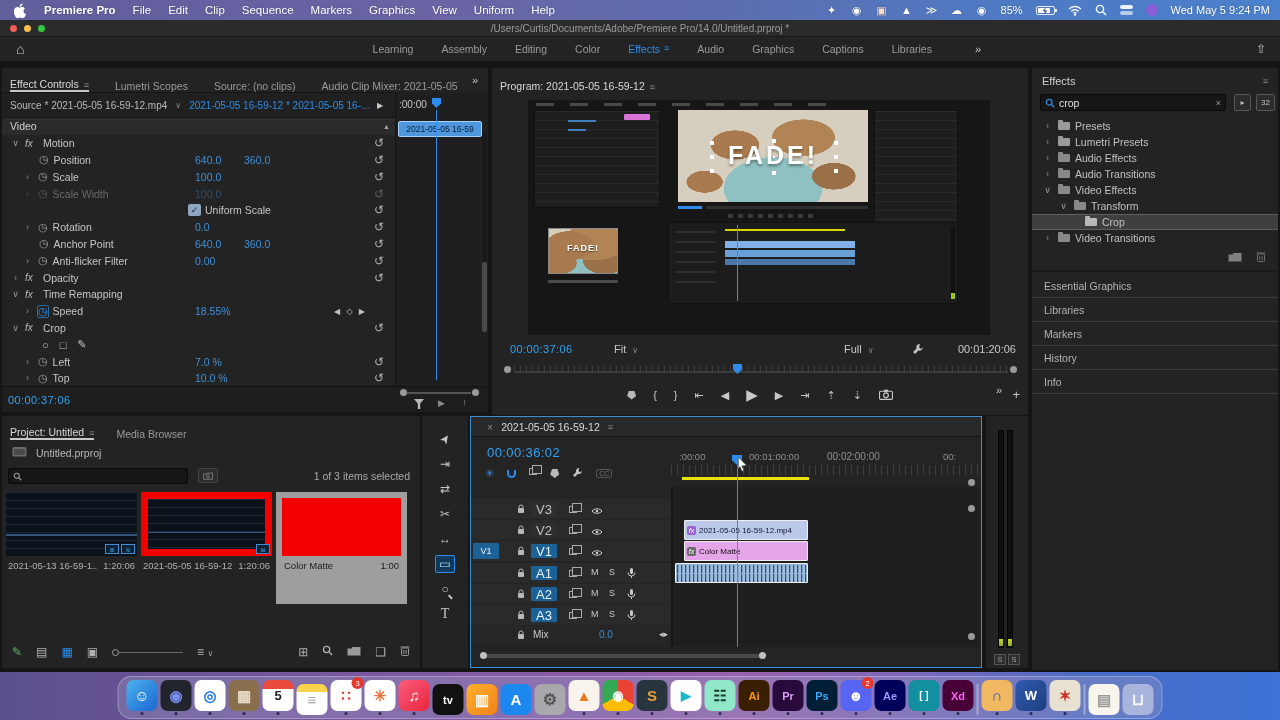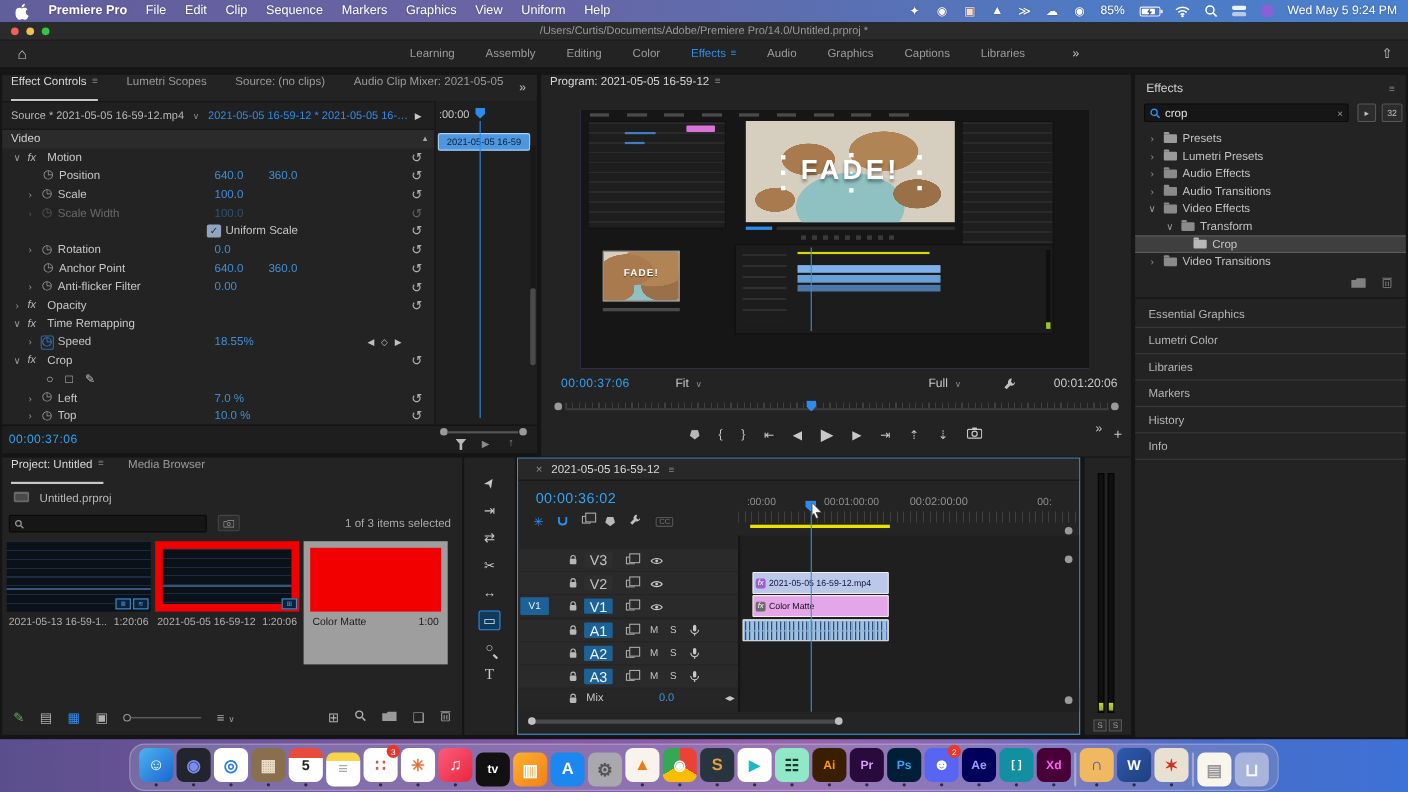--- a/index.html
+++ b/index.html
@@ -29,21 +29,21 @@
   #wsbar .tabs{display:flex;gap:28px;margin:0 auto;font-size:10.5px}
   .wstab{display:flex;gap:4px;cursor:default}
   .wstab .tmenu{font-size:9px}
   #home-ic{margin-left:16px;font-size:14px;color:#c8c8c8}
   #share-ic{position:absolute;right:14px;font-size:12px;color:#c8c8c8}
   #ws-ovf{position:absolute;left:975px;color:#c8c8c8;font-size:11px}
 
   
   .panel{position:absolute;background:#232323}
   .ptabs{display:flex;align-items:center;gap:26px;height:24px;padding-left:8px;font-size:10.5px;color:#9a9a9a}
-  .ptab{display:flex;gap:5px;align-items:flex-start;height:24px}
+  .ptab{display:flex;gap:5px;align-items:flex-end;height:24px}
   .tmenu{font-size:9px;color:#8a8a8a}
 
   
   #ec-panel{left:2px;top:68px;width:486px;height:344px}
   #ec-src{position:absolute;left:0;top:24px;width:393px;height:26px;background:#202020;border-top:1px solid #161616;border-bottom:1px solid #161616;display:flex;align-items:center;font-size:10px}
   #ec-rows{position:absolute;left:0;top:50px;width:393px;height:268px;overflow:hidden}
   .ec-row{position:relative;height:16.8px;display:flex;align-items:center;gap:4px;font-size:10.5px;color:#c6c6c6}
   .tw{width:11px;font-size:9px;color:#9a9a9a;text-align:center}
   .fxb{font-style:italic;font-size:10px;color:#b8b8b8;width:14px}
   .sw{font-size:11px;color:#9a9a9a;line-height:11px;border:1px solid transparent;border-radius:2px}
@@ -55,21 +55,21 @@
   .rst{position:absolute;right:11px;color:#b0b0b0;font-size:12px;line-height:12px}
   .clps{position:absolute;right:5px;font-size:7px;color:#a8a8a8}
   #ec-mini{position:absolute;left:393px;top:24px;width:93px;height:294px;background:#1f1f1f;border-left:1px solid #141414}
   .pin{width:9px;height:10px;background:#2d8ceb;clip-path:polygon(0 0,100% 0,100% 55%,50% 100%,0 55%)}
   #ec-bottom{position:absolute;left:0;top:318px;width:486px;height:26px;background:#1e1e1e;border-top:1px solid #101010}
   .funnel{width:10px;height:10px;background:#b8b8b8;clip-path:polygon(0 0,100% 0,62% 45%,62% 100%,38% 100%,38% 45%)}
   .sbar-circ{width:7px;height:7px;border-radius:50%;background:#9a9a9a}
 
   
   #prog-panel{left:492px;top:68px;width:536px;height:347px}
-  #prog-frame{position:absolute;left:36px;top:32px;width:462px;height:235px;background:#8b5cf6;}
+  #prog-frame{position:absolute;left:36px;top:32px;width:462px;height:235px;background:#7dd3fc;}
   #pm-inner{position:relative;width:100%;height:100%;background:#161616;overflow:hidden}
   .pm-rows{background:repeating-linear-gradient(180deg,#2a2a2a 0 1.5px,transparent 1.5px 9px)}
   .map-bg{background:
     radial-gradient(40px 24px at 30% 38%,#a87a4e 0 60%,transparent 61%),
     radial-gradient(52px 30px at 66% 30%,#b08454 0 60%,transparent 61%),
     radial-gradient(36px 22px at 82% 72%,#9a7048 0 60%,transparent 61%),
     radial-gradient(30px 18px at 14% 78%,#a87a4e 0 60%,transparent 61%),
     radial-gradient(70px 44px at 50% 85%,#8fc0c2 0 70%,transparent 71%),
     #d6cfbf}
   #pm-fade{position:absolute;left:0;right:0;top:34%;text-align:center;color:#fff;font-weight:bold;font-size:25px;letter-spacing:3px;text-shadow:0 2px 3px rgba(0,0,0,.4)}
@@ -647,23 +647,20 @@
           <line x1="6.2" y1="5" x2="6.2" y2="9" stroke="#707070"></line>
         </svg>
     </span>
     <div class="a" style="left:0;top:202px;width:246px;height:2px;background:#1a1a1a"></div>
 
     <div class="a" style="left:0;top:206px;width:246px">
       <div class="fxp-tab">
           <span>Essential Graphics</span>
         </div>
         <div class="fxp-tab">
-          <span>Lumetri Color</span>
-        </div>
-        <div class="fxp-tab">
           <span>Libraries</span>
         </div>
         <div class="fxp-tab">
           <span>Markers</span>
         </div>
         <div class="fxp-tab">
           <span>History</span>
         </div>
         <div class="fxp-tab">
           <span>Info</span>

